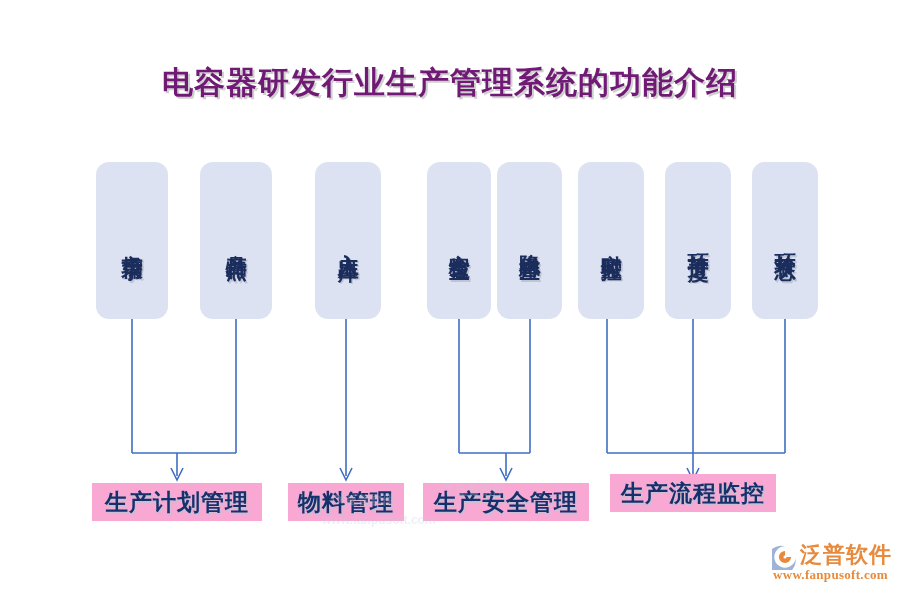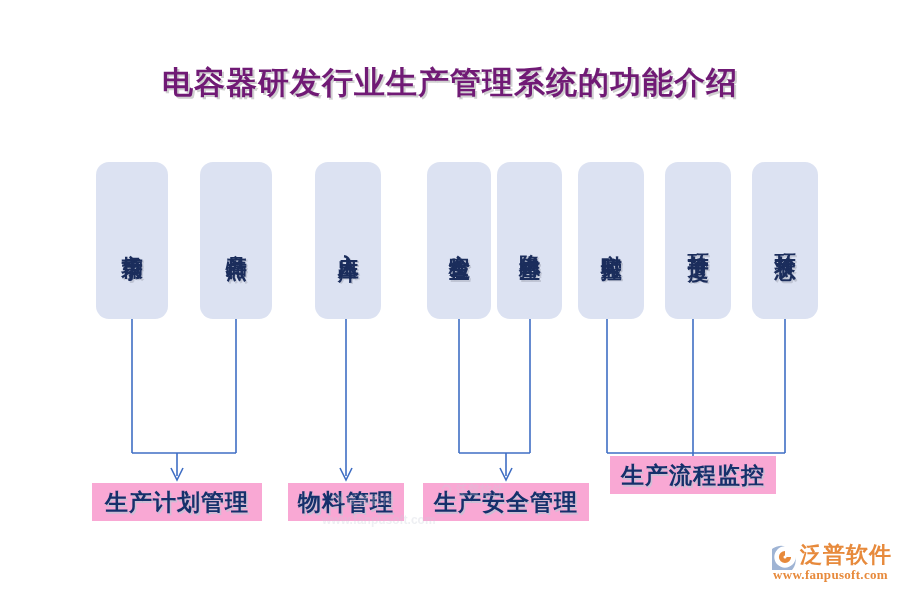--- a/index.html
+++ b/index.html
@@ -217,21 +217,21 @@
   </div>
 
   <div class="rbox" style="left:288px; top:483px; width:116px; height:38px;">
     <span class="rbox-label">物料管理</span>
   </div>
 
   <div class="rbox" style="left:423px; top:483px; width:166px; height:38px;">
     <span class="rbox-label">生产安全管理</span>
   </div>
 
-  <div class="rbox" style="left:610px; top:456px; width:166px; height:38px;">
+  <div class="rbox" style="left:610px; top:474px; width:166px; height:38px;">
     <span class="rbox-label">生产流程监控</span>
   </div>
 
   <div class="watermark" style="left:330px; top:490px;">
     <span class="wm-mark">
       <svg viewBox="0 0 32 32" width="13" height="13" xmlns="http://www.w3.org/2000/svg">
         <path d="M6 16a10 10 0 1 1 10 10" fill="none" stroke="#c9cdd8" stroke-width="5"></path>
       </svg>
     </span><span class="wm-text">泛普软件</span>
   </div>

